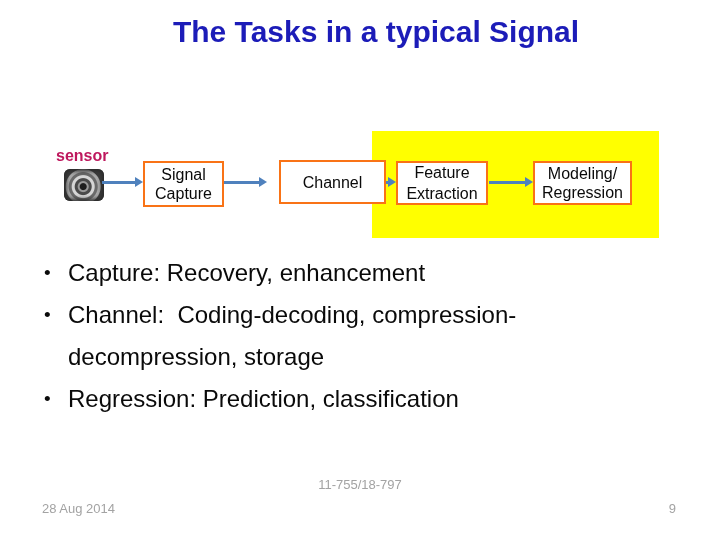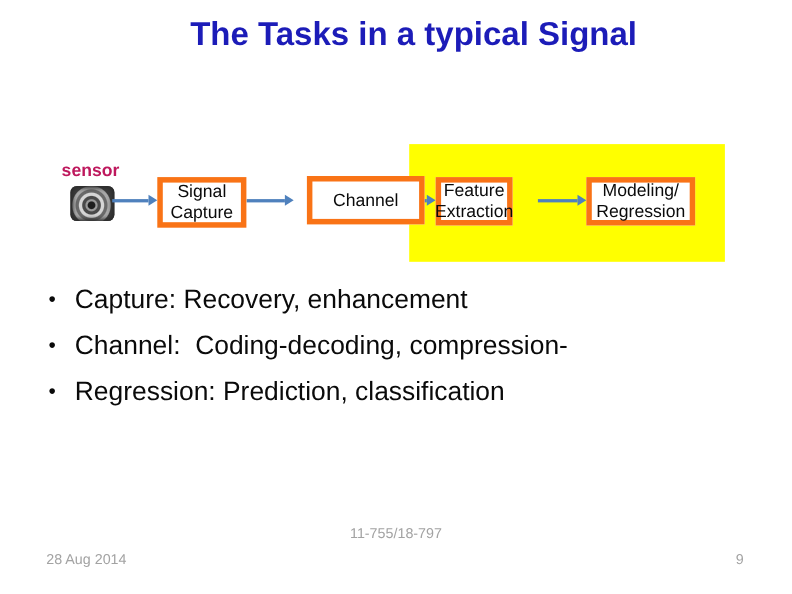--- a/index.html
+++ b/index.html
@@ -35,30 +35,30 @@
     border-radius:6px;
     background:
       radial-gradient(circle at 48% 55%, #1e1e1e 0 3px, #9a9a9a 4px 5px,
         #4a4a4a 6px 8px, #d6d6d6 9px 11px, #6a6a6a 12px 14px,
         #a8a8a8 15px 17px, #3c3c3c 18px 100%);
     box-shadow:inset 0 0 4px 2px #2a2a2a;
   }
   .node{
     position:absolute;
     background:#ffffff;
-    border:5px solid #f97316;
+    border:2px solid #f97316;
     color:#0a0a0a;
     font-size:16px;line-height:19px;
     display:flex;flex-direction:column;align-items:center;justify-content:center;
     text-align:center;
     box-sizing:border-box;
   }
   .node-signal-capture{left:143px;top:161px;width:81px;height:46px;}
   .node-channel{left:267px;top:160px;width:107px;height:44px;margin-left:12px;}
-  .node-feature-extraction{left:396px;top:161px;width:70px;height:44px;}
+  .node-feature-extraction{left:396px;top:161px;width:92px;height:44px;justify-content:space-between;}
   .node-modeling-regression{left:533px;top:161px;width:99px;height:44px;}
   .connector{
     position:absolute;top:181px;height:3px;background:#4F81BD;
   }
   .connector::after{
     content:"";position:absolute;right:-8px;top:-4px;
     border-left:8px solid #4F81BD;
     border-top:5.5px solid transparent;
     border-bottom:5.5px solid transparent;
   }
@@ -137,20 +137,21 @@
   </div>
 
   <ul class="bullets">
     <li>
       <span class="bullet-marker">•</span>
       <span class="bullet-line">Capture: Recovery, enhancement</span>
     </li>
     <li>
       <span class="bullet-marker">•</span>
       <span class="bullet-line">Channel:  Coding-decoding, compression-</span>
+      <span class="bullet-line">decompression, storage</span>
     </li>
     <li>
       <span class="bullet-marker">•</span>
       <span class="bullet-line">Regression: Prediction, classification</span>
     </li>
   </ul>
 
   <span class="footer-date">28 Aug 2014</span>
   <span class="footer-course">11-755/18-797</span>
   <span class="footer-page">9</span>

